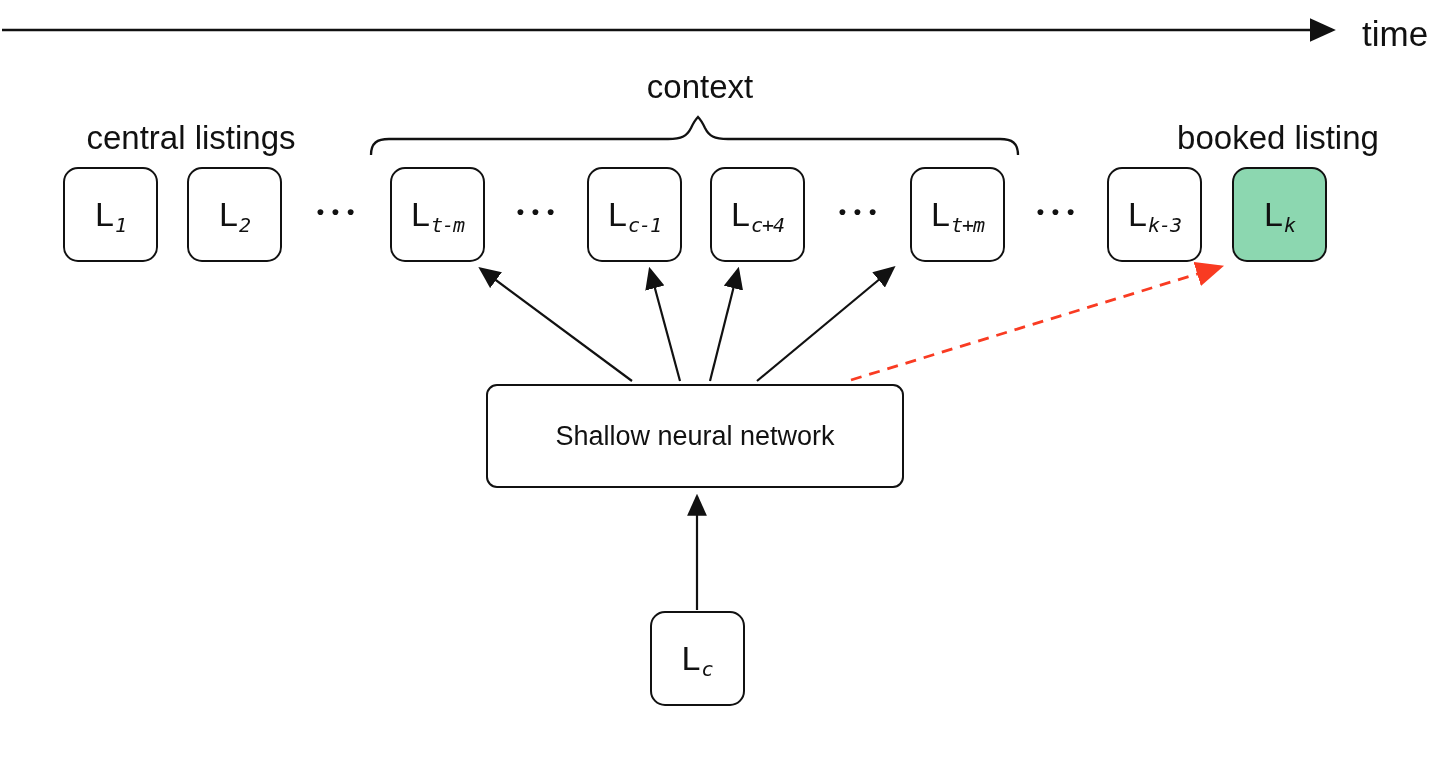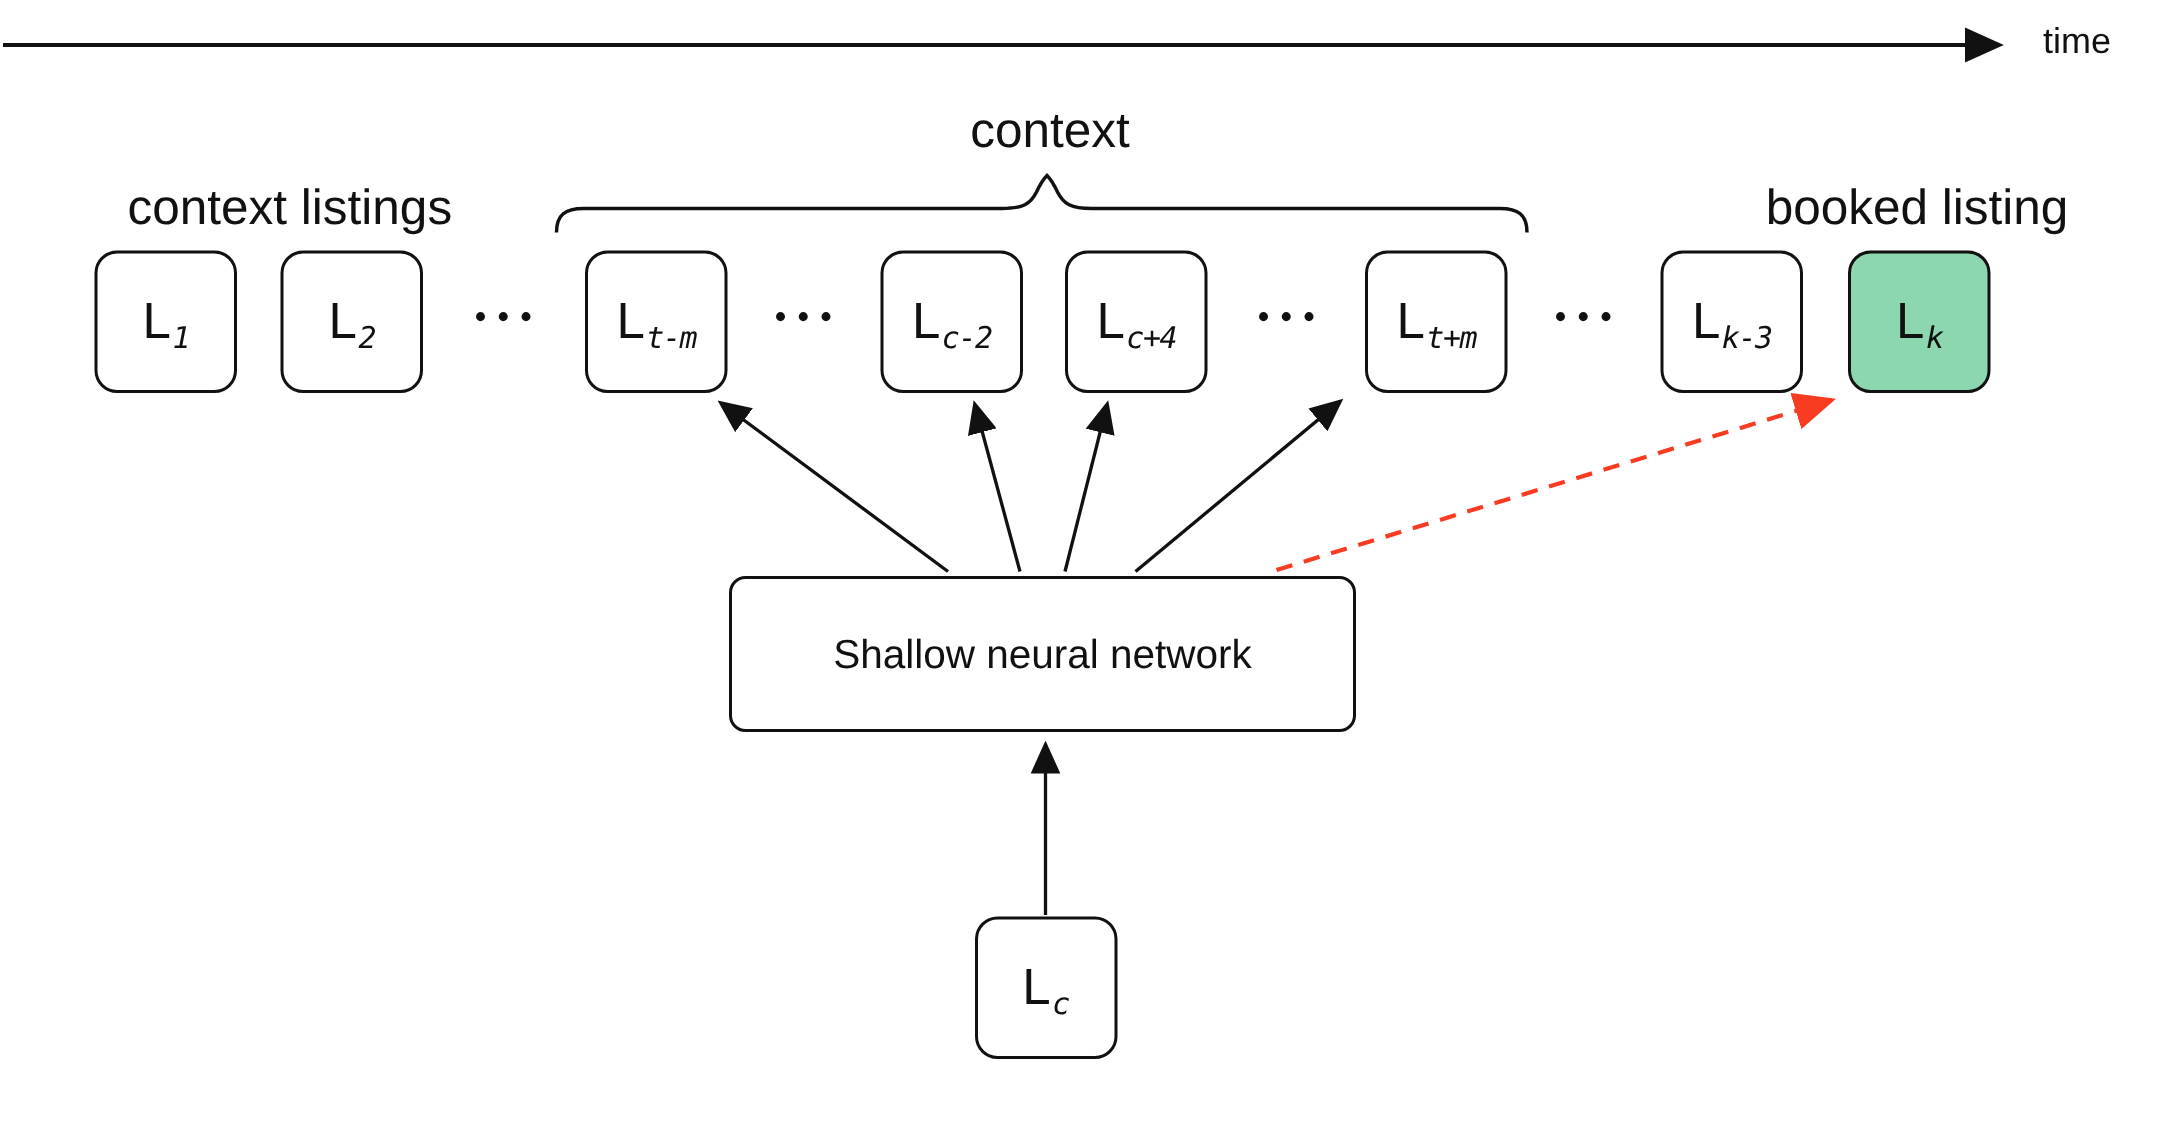--- a/index.html
+++ b/index.html
@@ -16,21 +16,21 @@
   .label{
     position:absolute;
     font-size:33px;
     line-height:1.05;
     color:var(--ink,#111111);
     text-align:center;
     white-space:nowrap;
   }
   .axis-label{
     position:absolute;
-    font-size:24px;
+    font-size:35px;
     color:var(--ink,#111111);
     white-space:nowrap;
   }
 
   .lbox{
     position:absolute;
     top:167px;
     width:95px;height:95px;
     box-sizing:border-box;
     border:2.4px solid var(--ink,#111111);
@@ -122,41 +122,41 @@
     <line x1="710" y1="381" x2="738" y2="270" style="stroke:var(--ink,#111111)" stroke-width="2.2" marker-end="url(#head-black)"></line>
     <line x1="757" y1="381" x2="893" y2="268" style="stroke:var(--ink,#111111)" stroke-width="2.2" marker-end="url(#head-black)"></line>
 
     <line x1="697" y1="610" x2="697" y2="497" style="stroke:var(--ink,#111111)" stroke-width="2.2" marker-end="url(#head-black)"></line>
 
     <line x1="851" y1="380" x2="1220" y2="267" style="stroke:var(--accent-red,#F93B22)" stroke-width="2.8" stroke-dasharray="11 8" marker-end="url(#head-red)"></line>
   </svg>
 
   <div class="axis-label" style="left:1362px;top:14px;">time</div>
 
-  <div class="label" style="left:85px;top:121px;width:212px;">context listings</div>
+  <div class="label" style="left:85px;top:121px;width:212px;">central listings</div>
   <div class="label" style="left:1168px;top:121px;width:220px;">booked listing</div>
   <div class="label" style="left:630px;top:70px;width:140px;">context</div>
 
   <div class="lbox" style="left:63px;">
     <span class="base">L</span>
       <span class="sub">1</span>
   </div>
   <div class="lbox" style="left:187px;">
     <span class="base">L</span>
       <span class="sub">2</span>
   </div>
   <div class="dots" style="left:304px;">• • •</div>
   <div class="lbox" style="left:390px;">
     <span class="base">L</span>
       <span class="sub">t-m</span>
   </div>
   <div class="dots" style="left:504px;">• • •</div>
   <div class="lbox" style="left:587px;">
     <span class="base">L</span>
-      <span class="sub">c-2</span>
+      <span class="sub">c-1</span>
   </div>
   <div class="lbox" style="left:710px;">
     <span class="base">L</span>
       <span class="sub">c+4</span>
   </div>
   <div class="dots" style="left:826px;">• • •</div>
   <div class="lbox" style="left:910px;">
     <span class="base">L</span>
       <span class="sub">t+m</span>
   </div>

